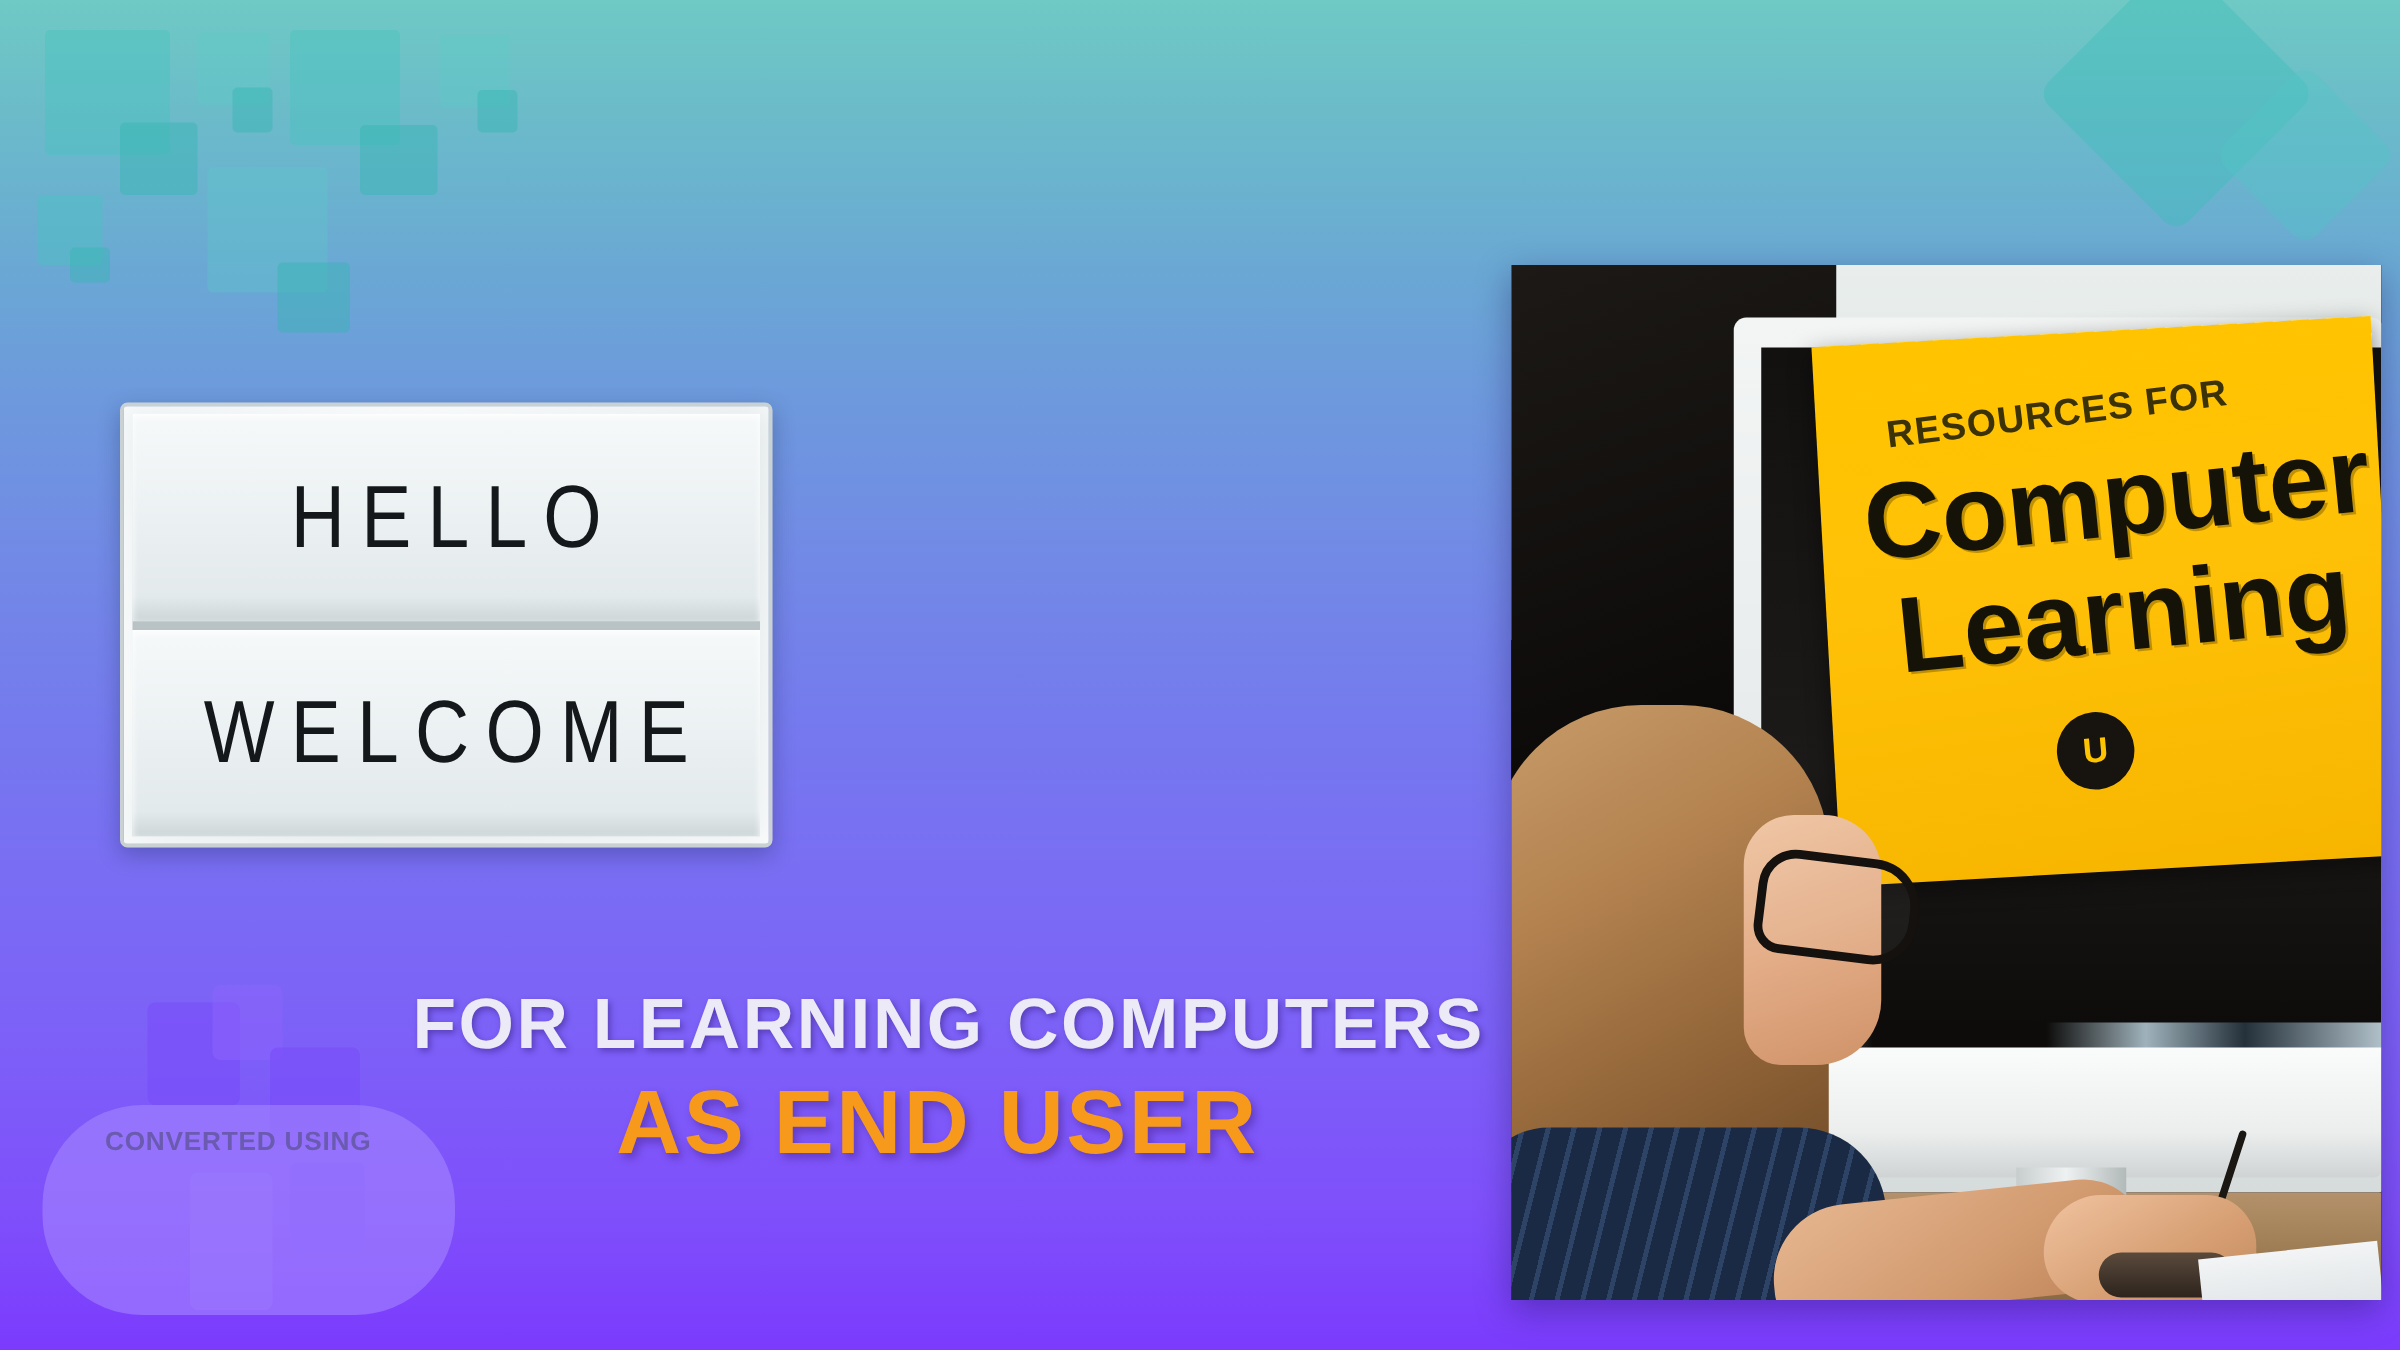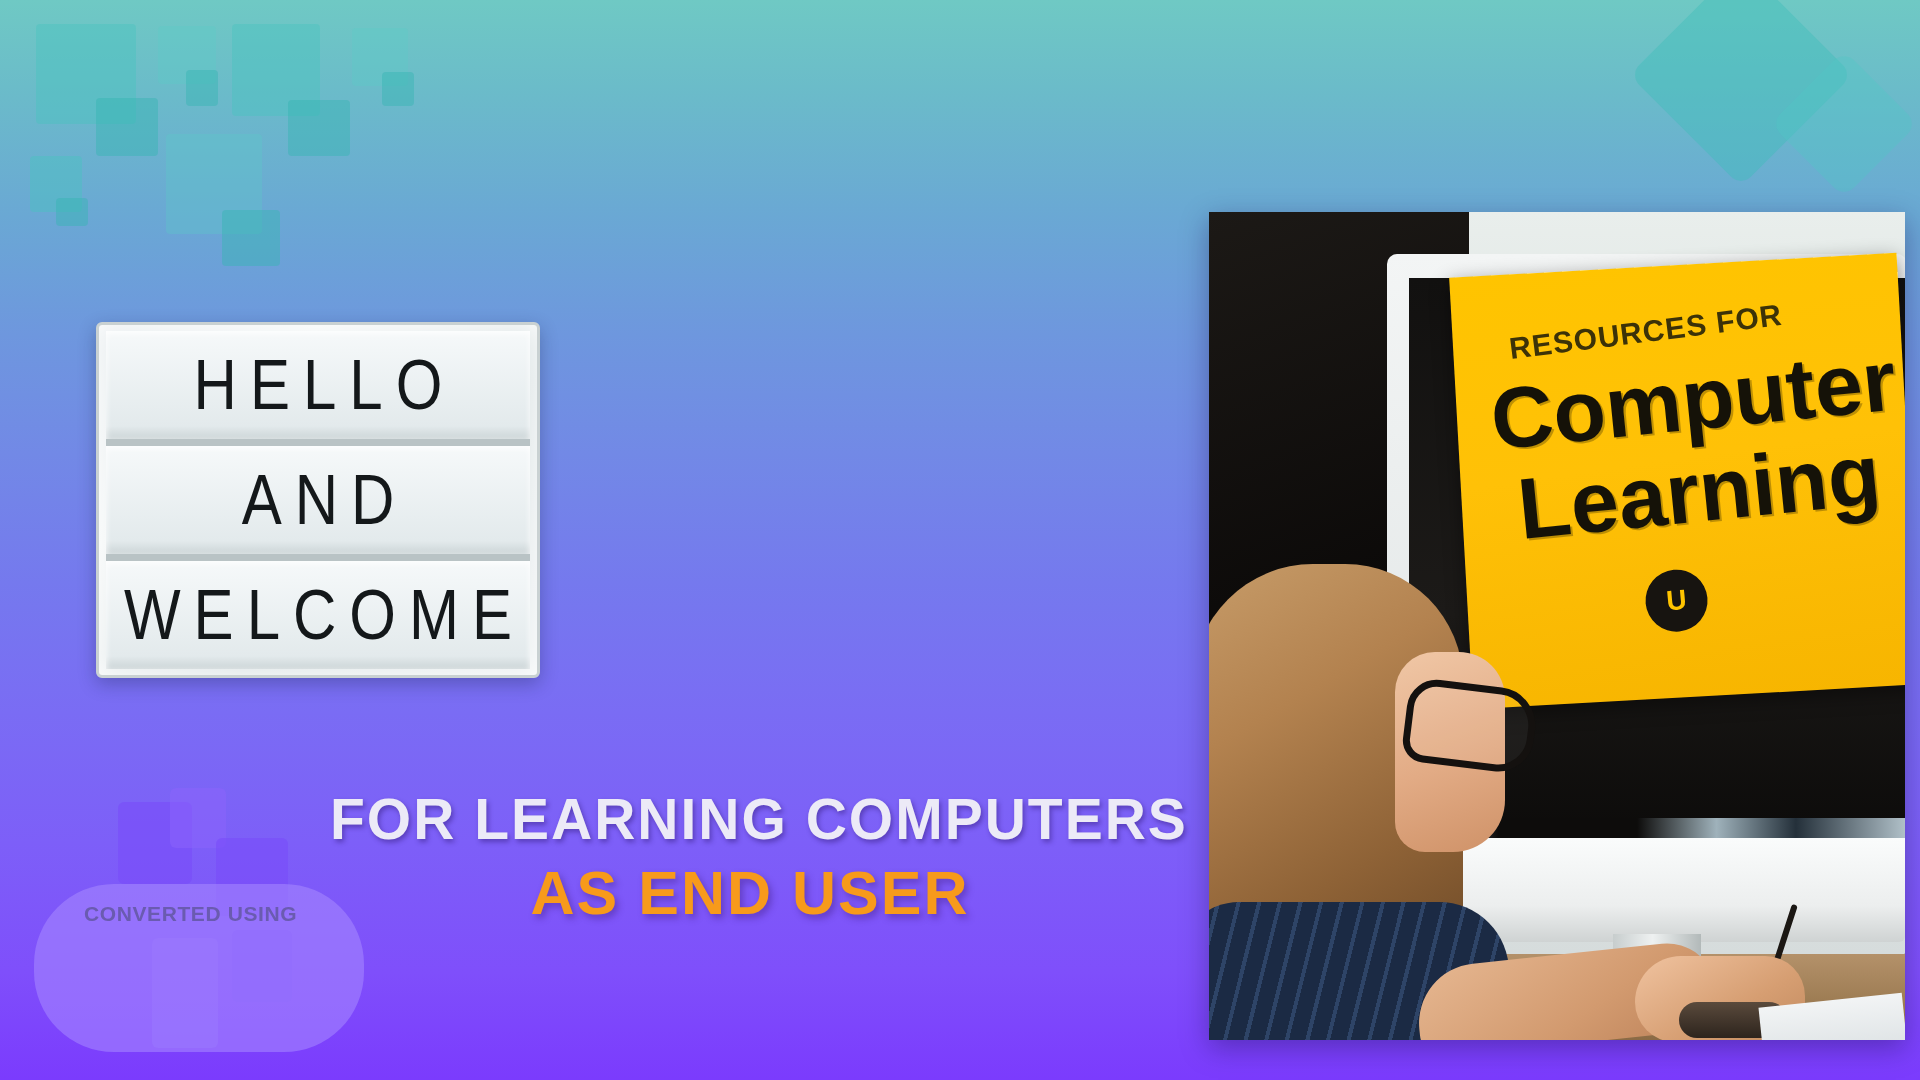--- a/index.html
+++ b/index.html
@@ -55,21 +55,21 @@
     border-radius: 6px;
     pointer-events: none;
   }
   .deco-pu.lt { background: rgba(140, 100, 252, 0.50); }
 
   
   #lightbox {
     position: absolute;
     left: 96px;
     top: 322px;
-    width: 444px;
+    width: 522px;
     height: 356px;
     background: linear-gradient(135deg, #e9eef0 0%, #f4f7f7 28%, #dfe6e7 62%, #eef2f3 100%);
     border: 3px solid #c9d1d2;
     border-radius: 6px;
     box-shadow: 0 6px 18px rgba(20, 30, 70, 0.30),
                 inset 0 0 26px rgba(255,255,255,0.85);
     display: flex;
     flex-direction: column;
     padding: 6px 7px;
     box-sizing: border-box;
@@ -111,21 +111,21 @@
     letter-spacing: 2px;
     color: #eceaf7;
     text-shadow: 2px 3px 5px rgba(45, 20, 110, 0.45);
     line-height: 1.05;
     white-space: nowrap;
   }
   #main-line {
     margin-top: 12px;
     font-family: "Liberation Sans", sans-serif;
     font-weight: 700;
-    font-size: 61px;
+    font-size: 72px;
     letter-spacing: 2px;
     color: #f79a1b;
     text-shadow: 3px 4px 7px rgba(60, 25, 120, 0.42);
     line-height: 1.02;
     white-space: nowrap;
   }
 
   
   #photo {
     position: absolute;
@@ -369,23 +369,20 @@
     <div class="deco-pu" style="left:216px; top:838px; width:72px;  height:78px;"></div>
     <div class="deco-pu lt" style="left:152px; top:938px; width:66px;  height:110px;"></div>
     <div class="deco-pu" style="left:232px; top:930px; width:60px;  height:72px;"></div>
   </div>
 
   <div id="lightbox">
     <div class="lb-row">
       <span class="lb-text">HELLO</span>
     </div>
     <div class="lb-row">
-      <span class="lb-text">AND</span>
-    </div>
-    <div class="lb-row">
       <span class="lb-text">WELCOME</span>
     </div>
   </div>
 
   <div id="headline">
     <div id="sub-line">FOR LEARNING COMPUTERS</div>
     <div id="main-line">AS END USER</div>
   </div>
 
   <div id="photo">

